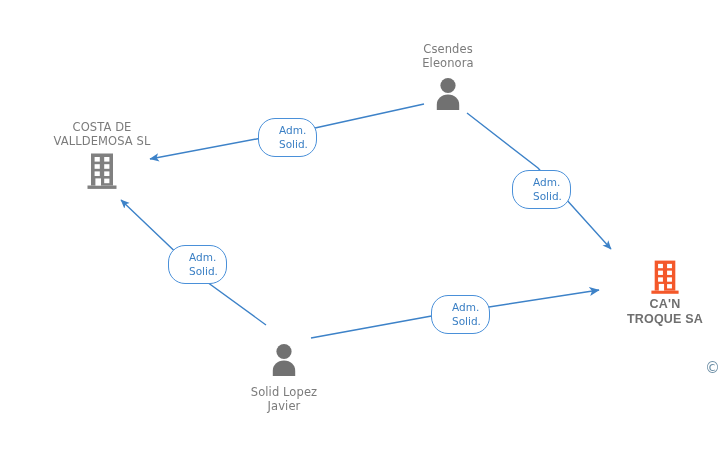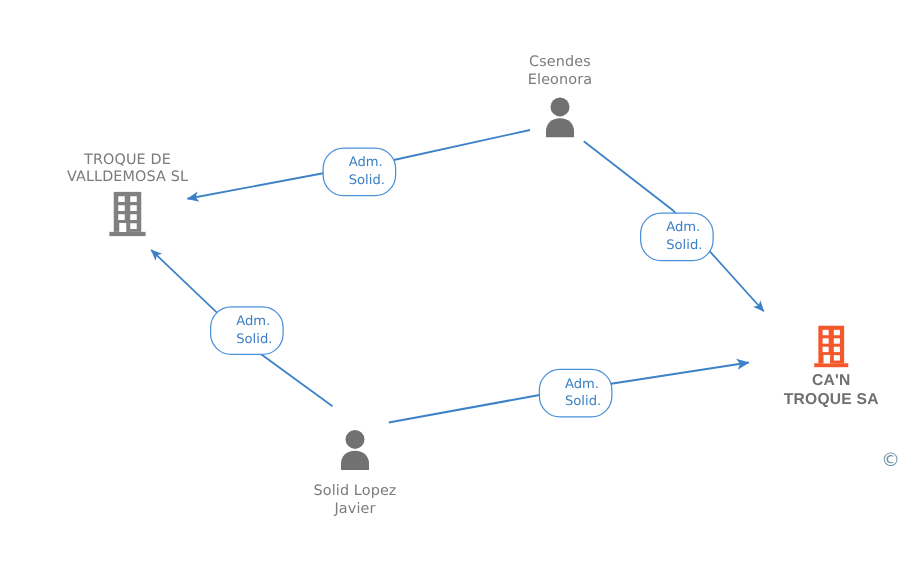--- a/index.html
+++ b/index.html
@@ -129,21 +129,21 @@
 Eleonora</div>
     <div class="node-icon">
       <svg width="30" height="34" viewBox="0 0 30 34" aria-hidden="true">
         <circle cx="15" cy="9.5" r="7.6" fill="#717171"></circle>
         <path d="M15 18.5c-6.6 0-11.2 4.3-11.2 10.2V34h22.4v-5.3C26.2 22.8 21.6 18.5 15 18.5z" fill="#717171"></path>
       </svg>
     </div>
   </div>
 
   <div class="node" style="left:102px; top:120px;">
-    <div class="node-label">TROQUE DE
+    <div class="node-label">COSTA DE
 VALLDEMOSA SL</div>
     <div class="node-icon">
       <svg width="32" height="38" viewBox="0 0 32 38" aria-hidden="true">
         <rect x="5" y="1.5" width="22" height="32" fill="#808080"></rect>
         <rect x="1.5" y="33.5" width="29" height="3.4" fill="#808080"></rect>
         <rect x="8.6" y="5" width="5.2" height="4.6" fill="#ffffff"></rect>
         <rect x="18.2" y="5" width="5.2" height="4.6" fill="#ffffff"></rect>
         <rect x="8.6" y="12.2" width="5.2" height="4.6" fill="#ffffff"></rect>
         <rect x="18.2" y="12.2" width="5.2" height="4.6" fill="#ffffff"></rect>
         <rect x="8.6" y="19.4" width="5.2" height="4.6" fill="#ffffff"></rect>

